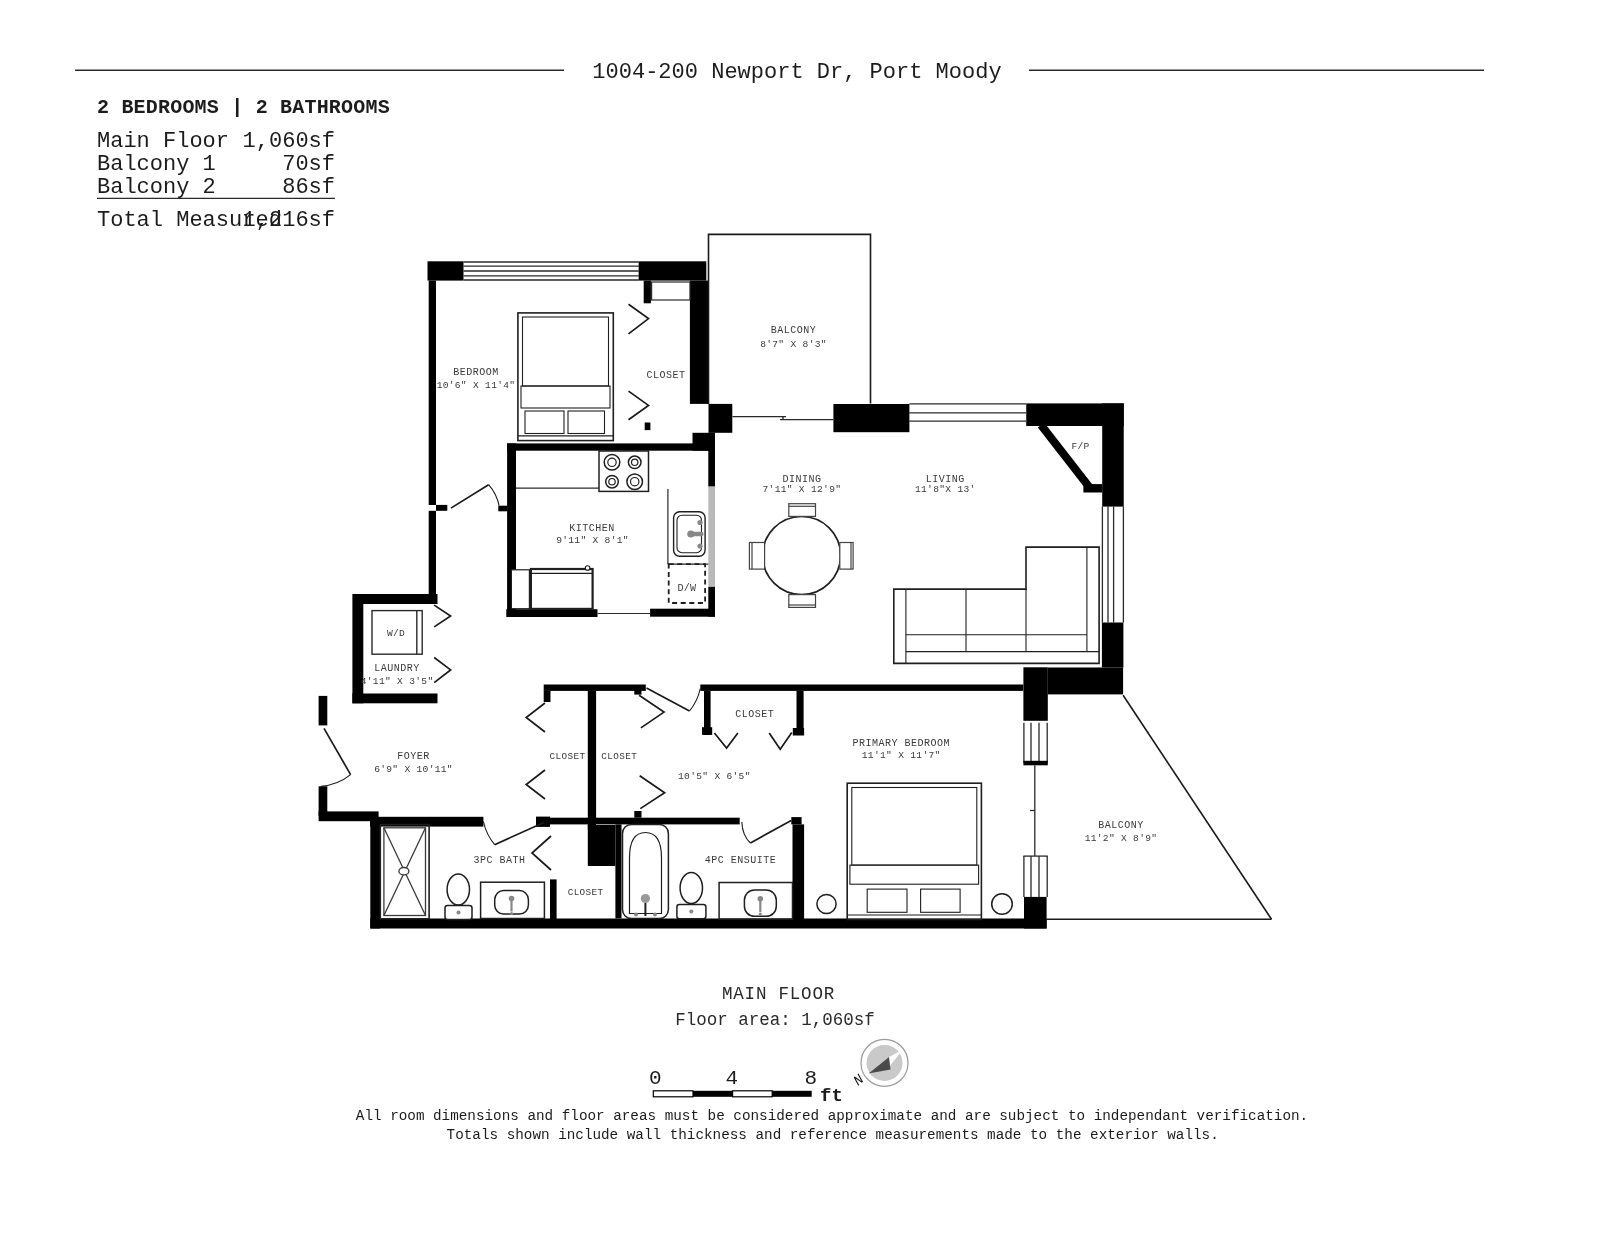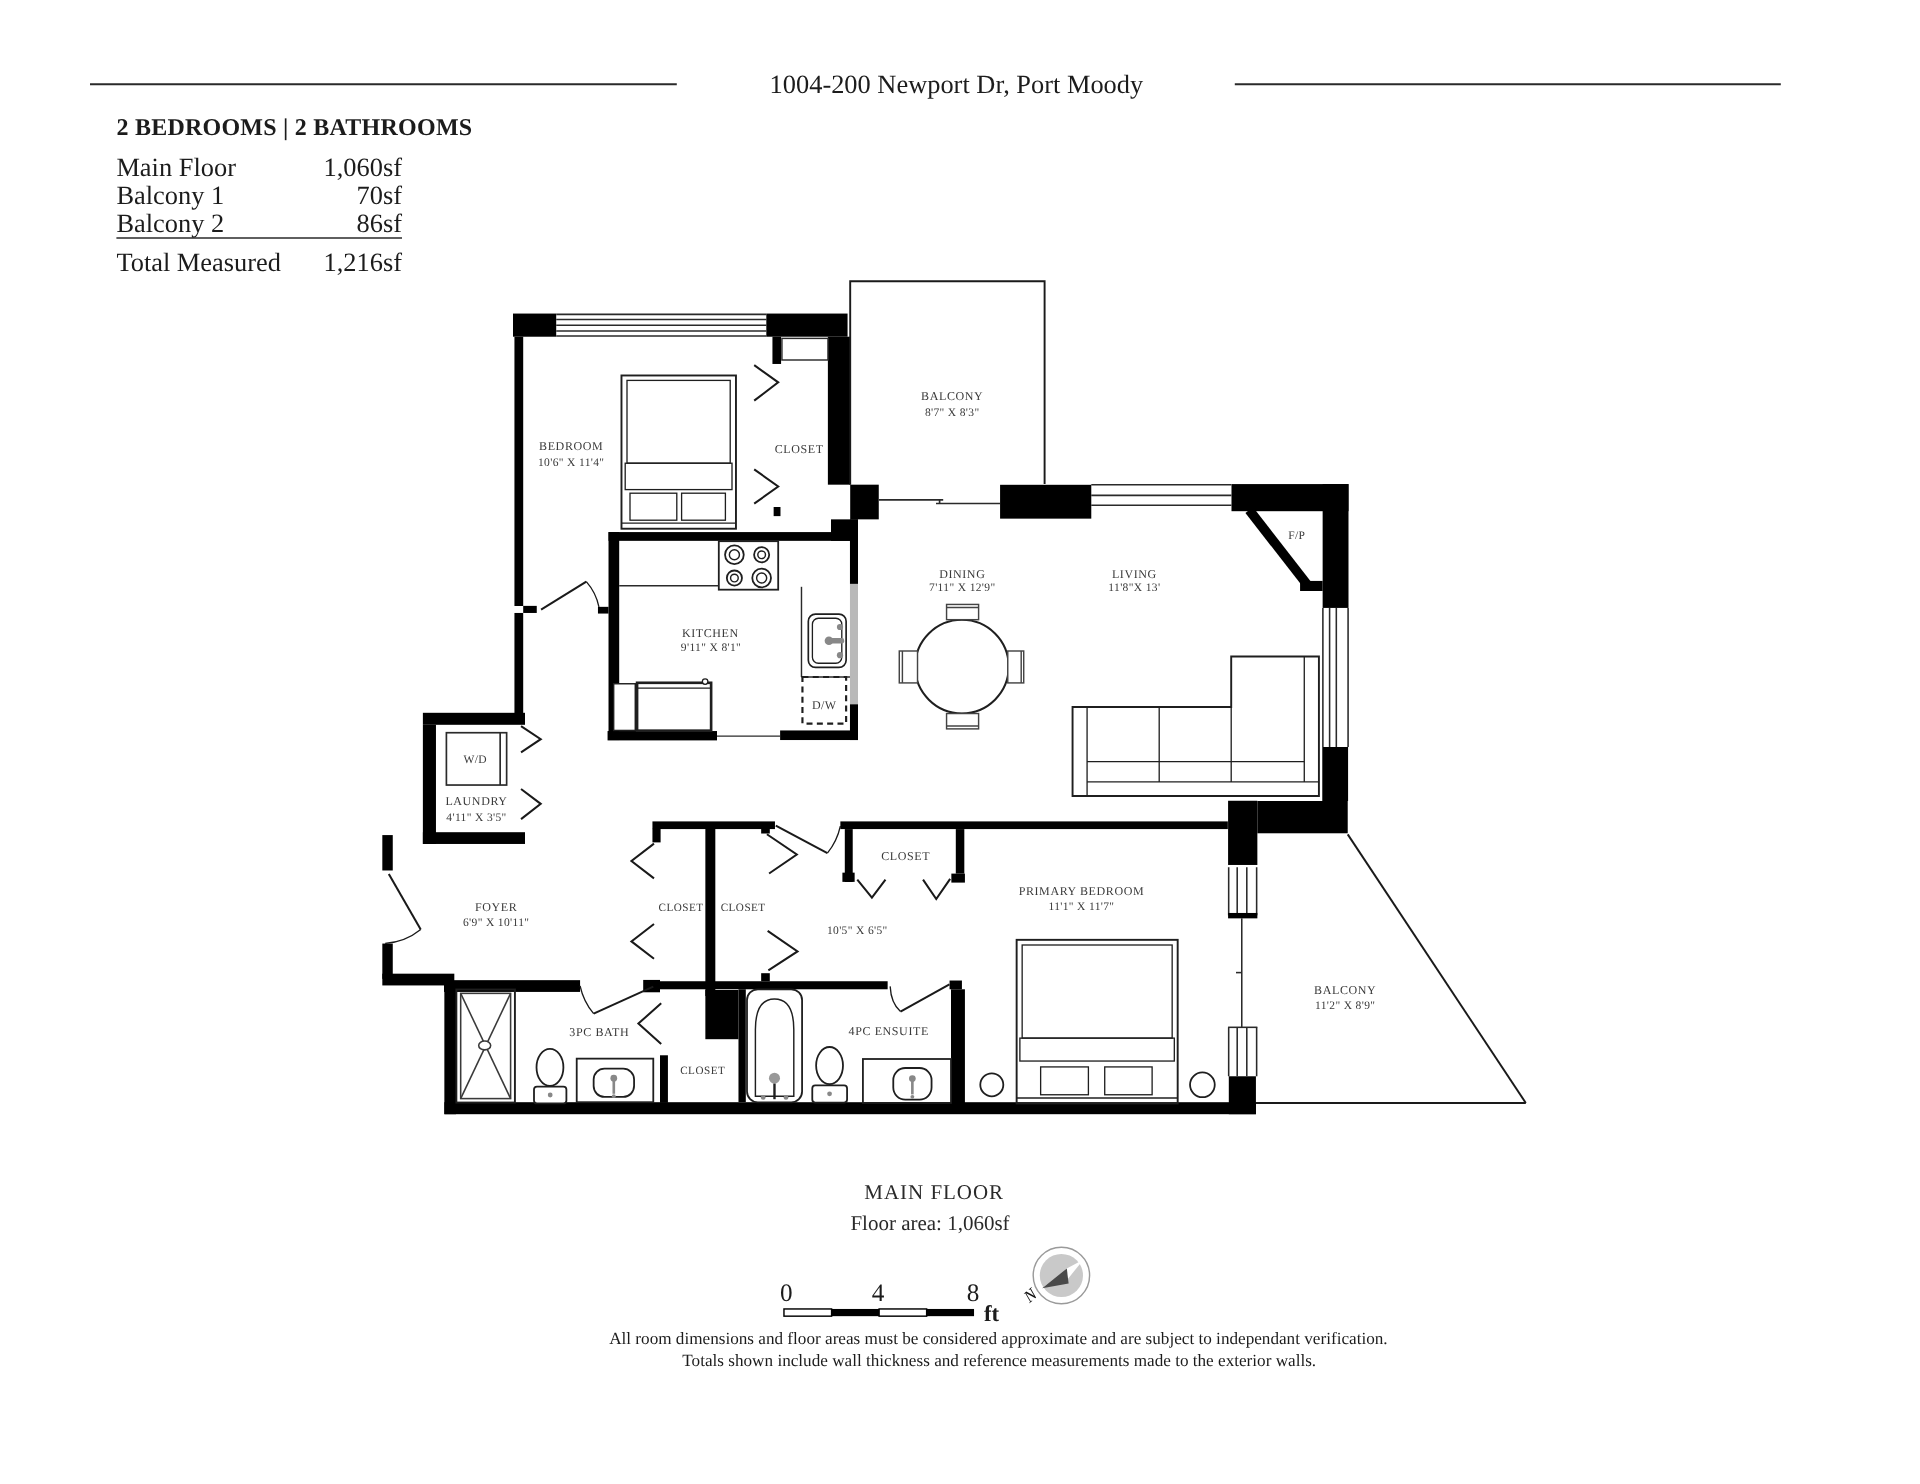--- a/index.html
+++ b/index.html
@@ -1,17 +1,17 @@
 <!DOCTYPE html>
 <html><head>
 <meta charset="utf-8">
 <style>
   html,body{margin:0;padding:0;background:#ffffff;}
   .page{position:relative;width:1484px;height:1237px;background:#fff;overflow:hidden;
-        font-family:Liberation Serif, serif;}
+        font-family:Liberation Mono, monospace;}
   svg{position:absolute;left:0;top:0;}
   text{fill:#2d2d2d;}
   .lbl{font-size:10px;letter-spacing:0.5px;fill:#3a3a3a;text-anchor:middle;}
   .dim{font-size:9.6px;letter-spacing:0.3px;fill:#3a3a3a;text-anchor:middle;}
   .hdr{font-size:22px;fill:#1c1c1c;}
 </style>
 </head>
 <body>
 <div class="page">
 <svg width="1600" height="1237" viewBox="0 0 1600 1237">

